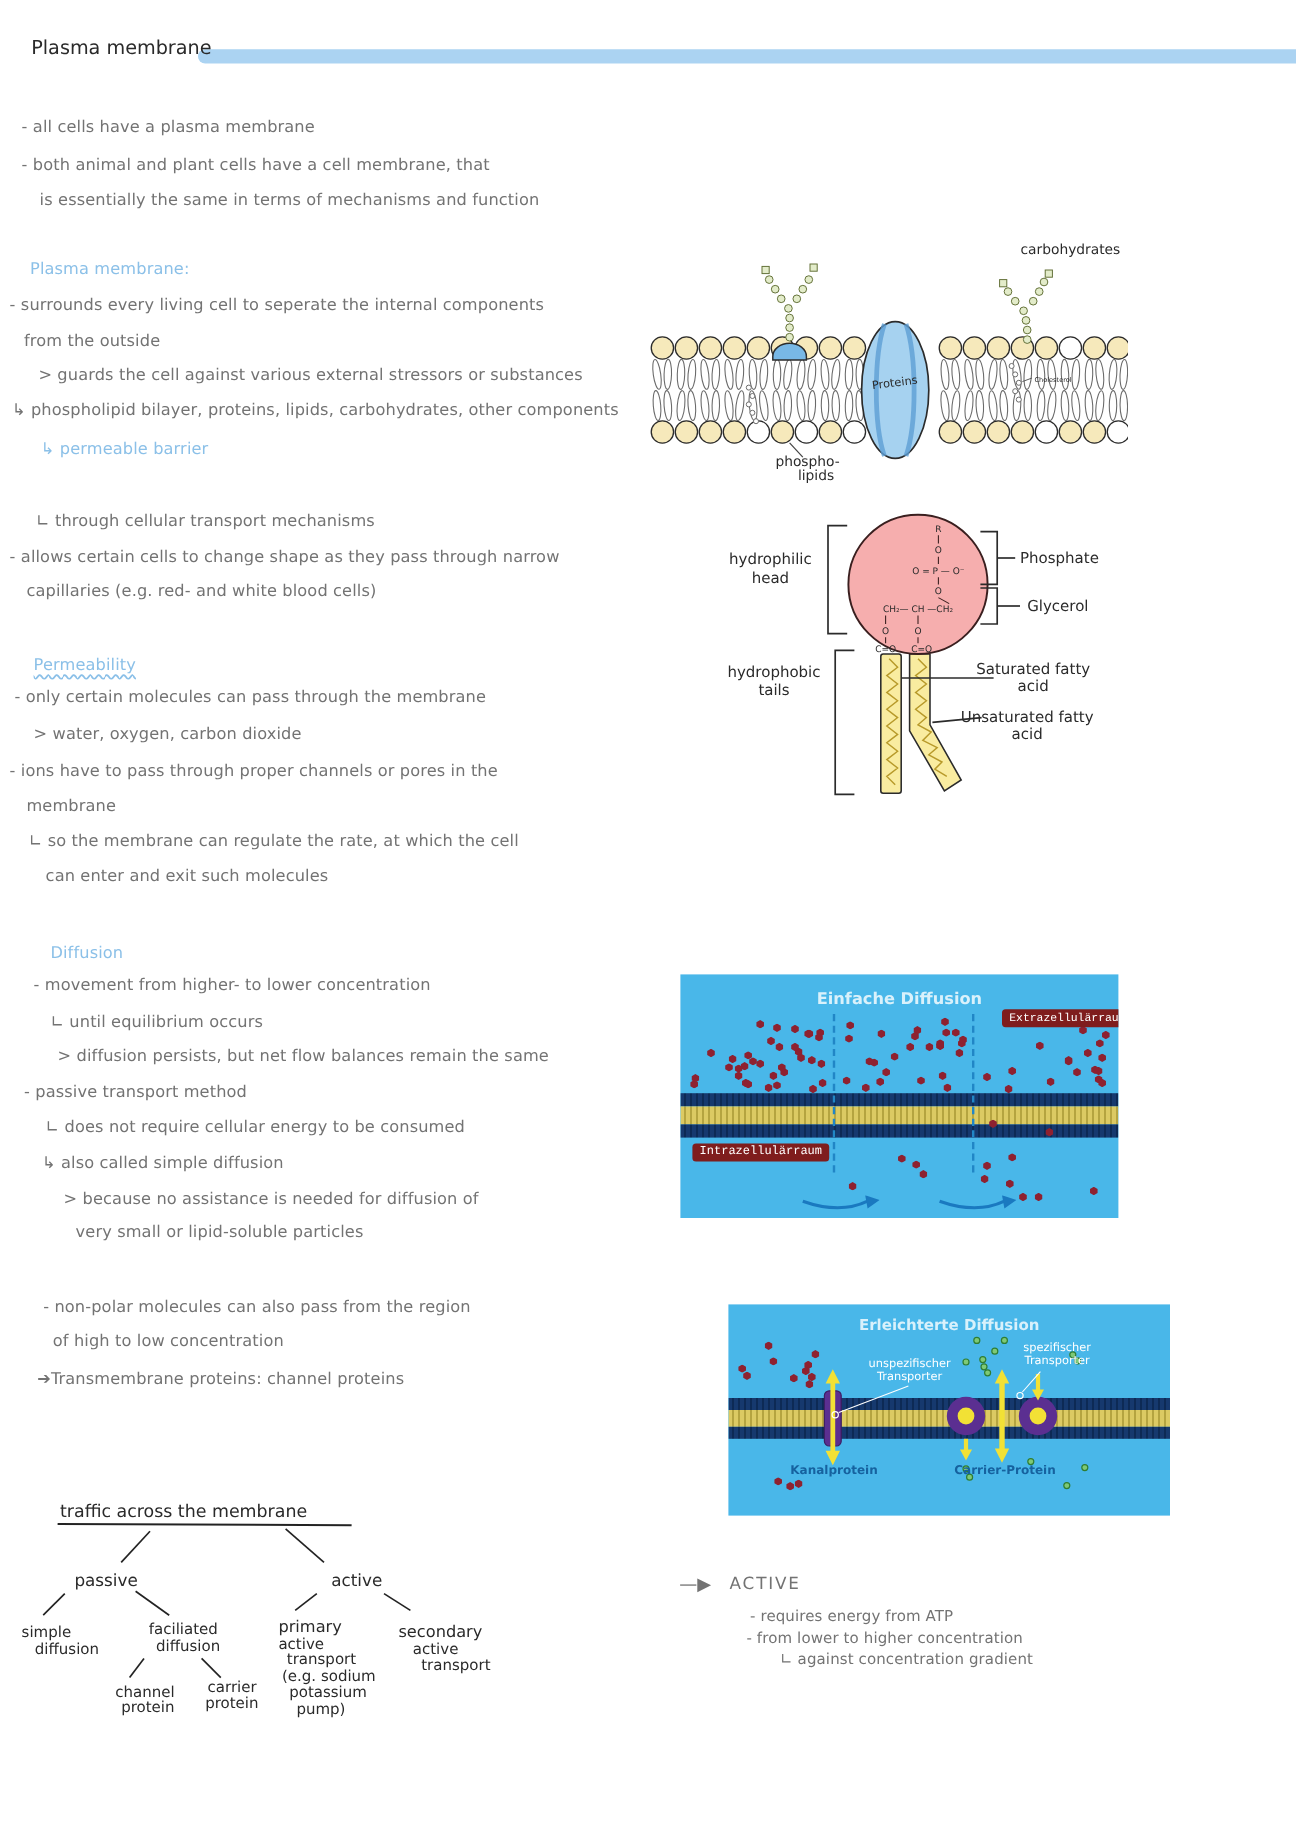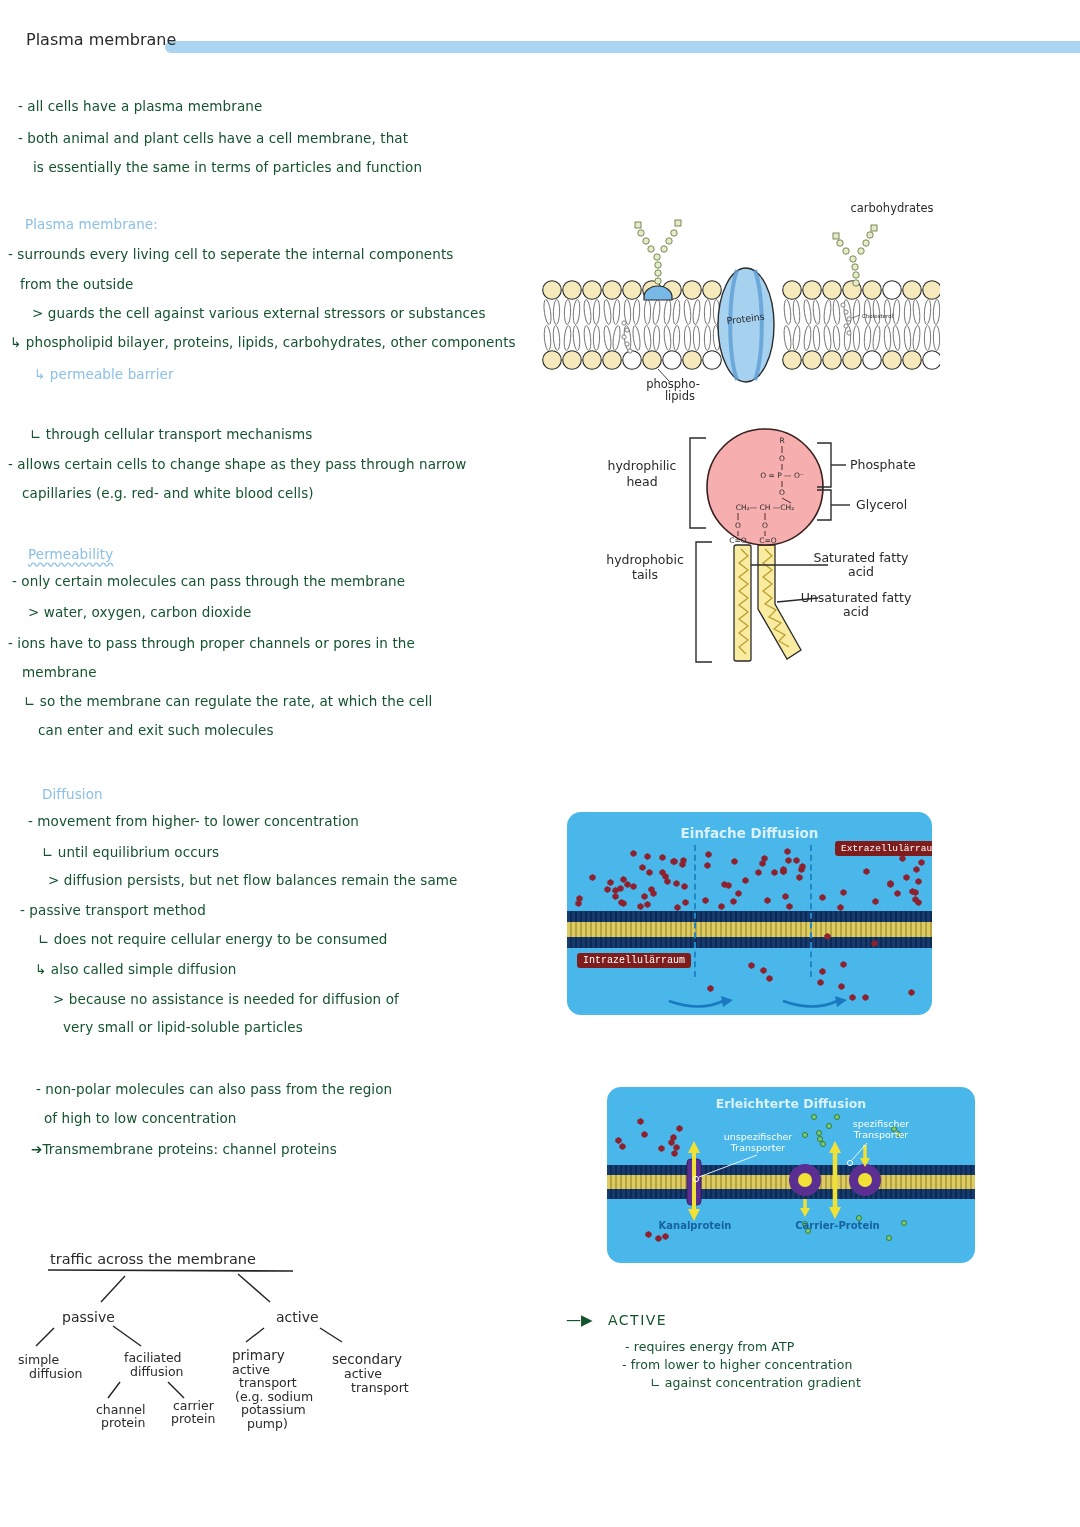--- a/index.html
+++ b/index.html
@@ -1,25 +1,25 @@
 <!DOCTYPE html>
 <html><head>
 <meta charset="utf-8">
 <style>
   html,body{margin:0;padding:0;background:#fff;}
   .page{position:relative;width:1080px;height:1527px;background:#ffffff;overflow:hidden;
         font-family:"DejaVu Sans",sans-serif;color:#2a2a2a;}
   .abs{position:absolute;}
-  .ln{position:absolute;font-size:13.5px;white-space:nowrap;color:#14532d;letter-spacing:.1px;}
+  .ln{position:absolute;font-size:13.5px;white-space:nowrap;color:#737373;letter-spacing:.1px;}
   .hblue{color:#8bc0e8;}
   .wavy{text-decoration-line:underline;text-decoration-style:wavy;text-decoration-color:#8bc0e8;text-underline-offset:3px;}
   .title{position:absolute;left:26px;top:30px;font-size:16px;white-space:nowrap;}
   .hl-bar{position:absolute;left:165px;top:41px;width:915px;height:12px;background:#abd3f2;border-radius:7px 0 0 7px;}
   
-  .dbox{position:absolute;background:#49b7e9;border-radius:14px;overflow:hidden;}
+  .dbox{position:absolute;background:#49b7e9;border-radius:0;overflow:hidden;}
   .dbox .btitle{position:absolute;left:0;width:100%;text-align:center;color:#d9f1fb;font-weight:bold;}
   .badge{position:absolute;background:#7f1d1d;color:#fff;border-radius:3px;padding:2px 6px;white-space:nowrap;font-family:Liberation Mono, monospace;}
   .mem{position:absolute;left:0;width:100%;}
   .navy1{height:11px;background:repeating-linear-gradient(90deg,#16396e 0 3px,#0d2a55 3px 5px);}
   .khaki1{height:15px;background:repeating-linear-gradient(90deg,#dcca63 0 3px,#b5a440 3px 5px);}
   .navy2{height:10px;background:repeating-linear-gradient(90deg,#16396e 0 3px,#0d2a55 3px 5px);}
   .khaki2{height:14px;background:repeating-linear-gradient(90deg,#dcca63 0 3px,#b5a440 3px 5px);}
   .dash{position:absolute;border-left:2px dashed #2186c6;width:0;}
   .rdot{position:absolute;width:7px;height:7px;background:#8e2130;
         clip-path:polygon(50% 0,95% 27%,95% 73%,50% 100%,5% 73%,5% 27%);}
@@ -31,21 +31,21 @@
 </head>
 <body>
 
 <div class="page">
 
   <div class="hl-bar"></div>
   <div class="title">Plasma membrane</div>
 
   <div class="ln" style="left:18px;top:98px">- all cells have a plasma membrane</div>
   <div class="ln" style="left:18px;top:130px">- both animal and plant cells have a cell membrane, that</div>
-  <div class="ln" style="left:33px;top:159px">is essentially the same in terms of particles and function</div>
+  <div class="ln" style="left:33px;top:159px">is essentially the same in terms of mechanisms and function</div>
 
   <div class="ln hblue" style="left:25px;top:216px">Plasma membrane:</div>
   <div class="ln" style="left:8px;top:246px">- surrounds every living cell to seperate the internal components</div>
   <div class="ln" style="left:20px;top:276px">from the outside</div>
   <div class="ln" style="left:32px;top:305px">&gt; guards the cell against various external stressors or substances</div>
   <div class="ln" style="left:10px;top:334px">↳ phospholipid bilayer, proteins, lipids, carbohydrates, other components</div>
   <div class="ln hblue" style="left:34px;top:366px">↳ permeable barrier</div>
 
   <div class="ln" style="left:30px;top:426px">∟ through cellular transport mechanisms</div>
   <div class="ln" style="left:8px;top:456px">- allows certain cells to change shape as they pass through narrow</div>

